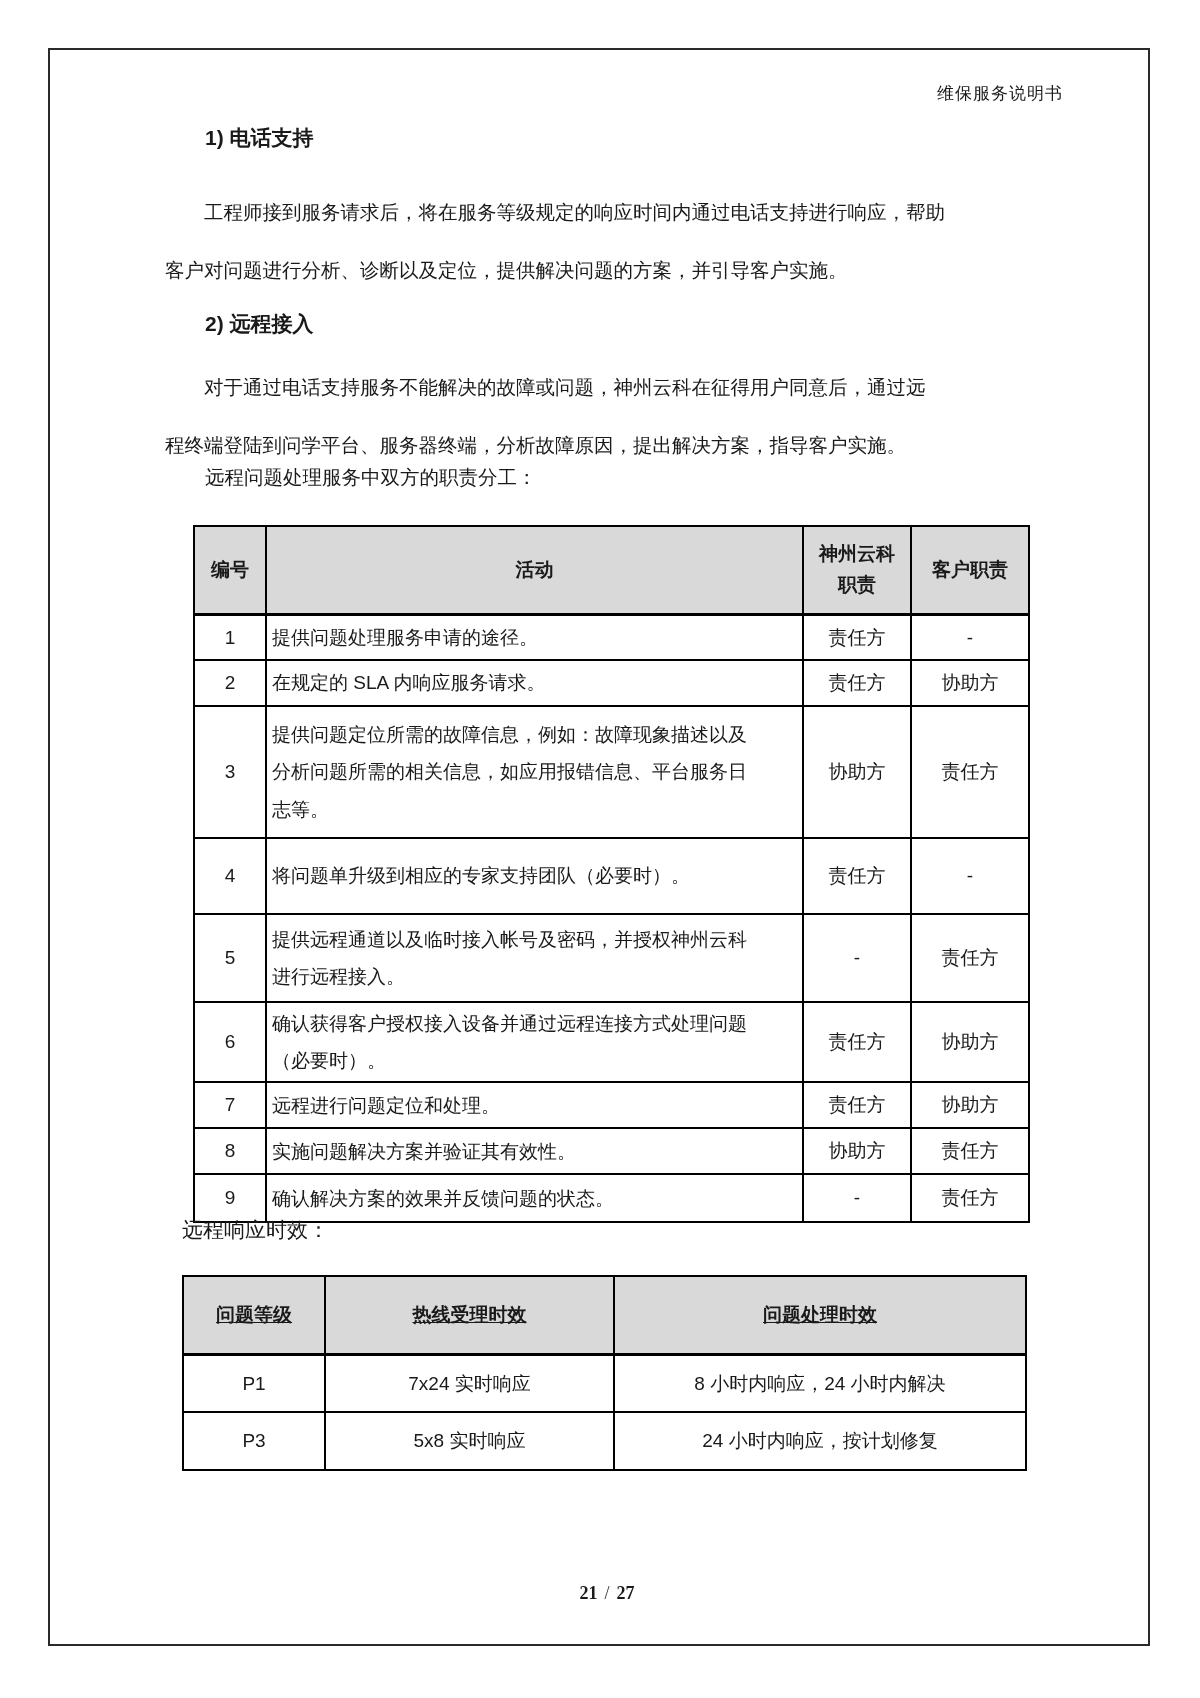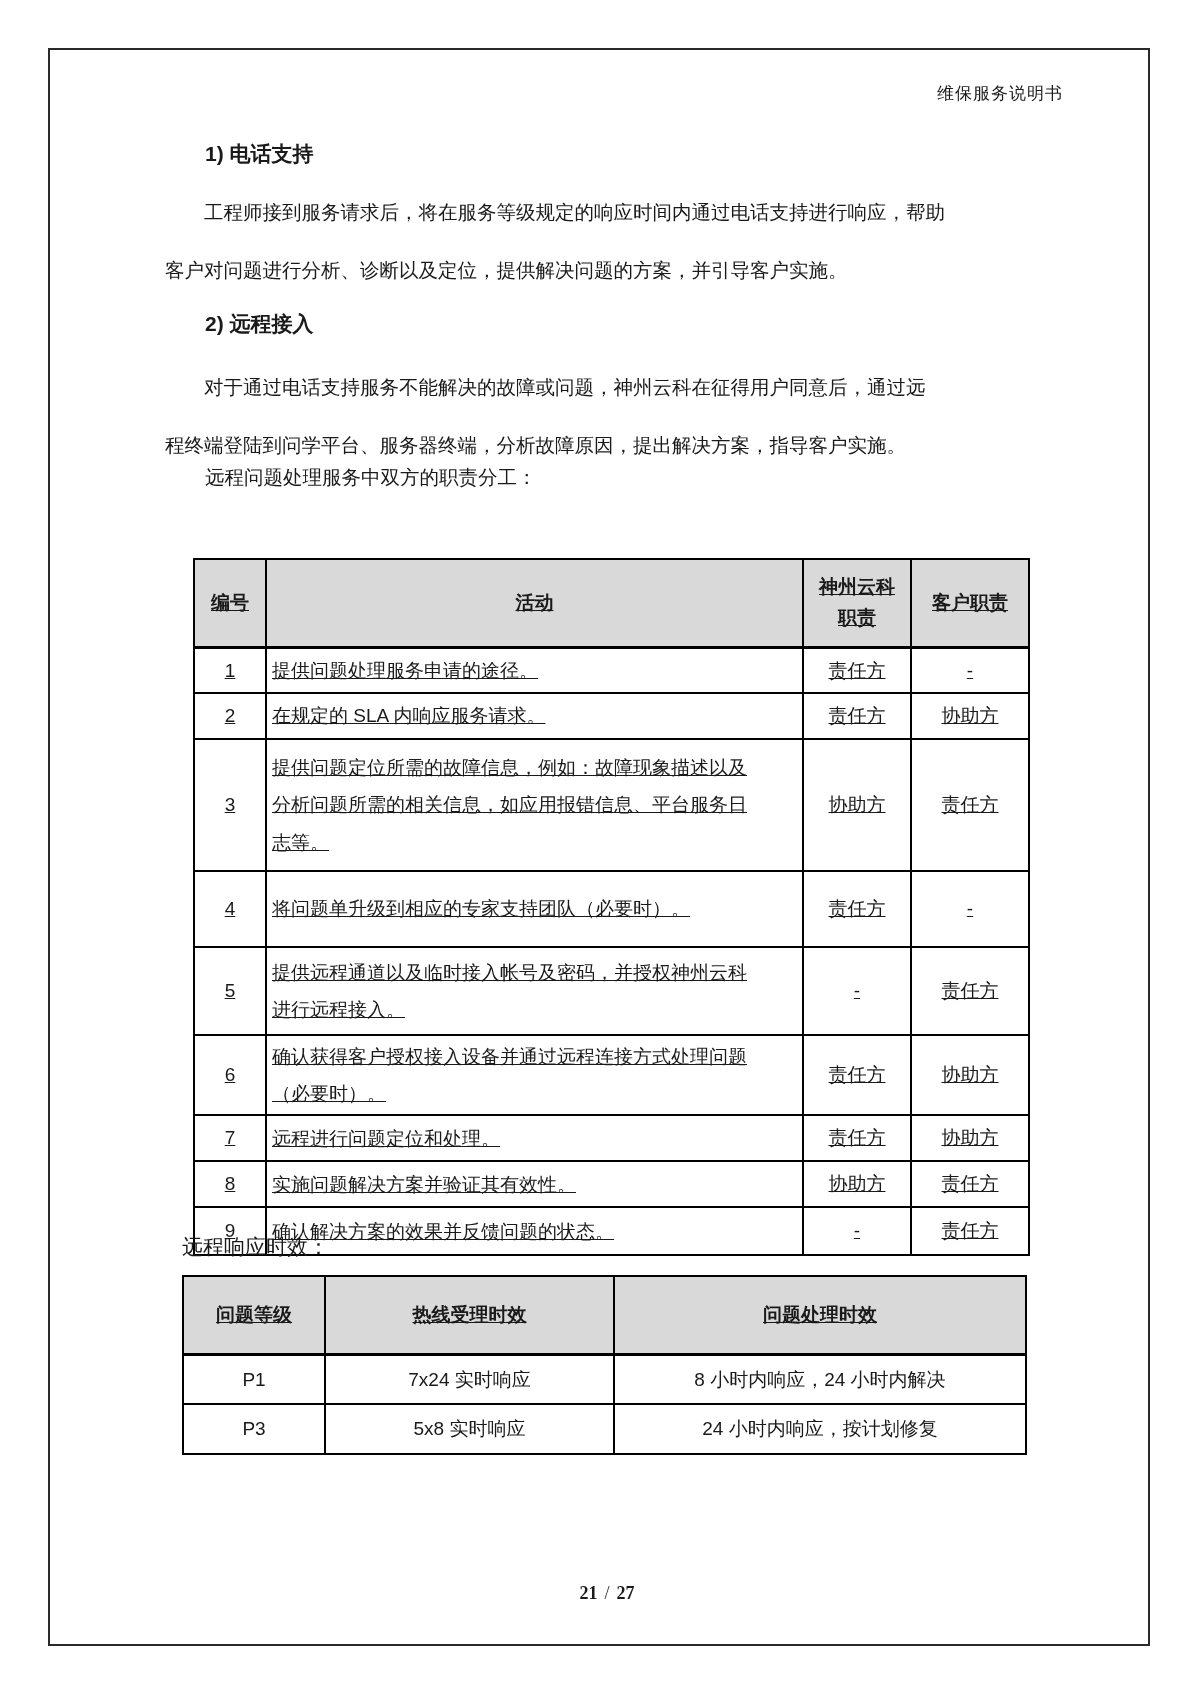--- a/index.html
+++ b/index.html
@@ -19,44 +19,43 @@
   }
   .doc-header {
     position: absolute; top: 82px; right: 137px;
     font-family: "Liberation Serif", "DejaVu Serif", serif;
     font-size: 17px; letter-spacing: 1px;
   }
   .sec-heading {
     position: absolute; left: 205px;
     font-size: 21px; font-weight: bold;
   }
-  #sec1 { top: 140px; }
+  #sec1 { top: 124px; }
   #sec2 { top: 310px; }
   .para {
     position: absolute; left: 165px; width: 882px;
     font-size: 19.5px; line-height: 58px;
     white-space: pre-line; text-indent: 2em;
   }
   #p1 { top: 183px; }
   #p2 { top: 358px; }
   .intro {
     position: absolute; left: 205px; top: 464px;
     font-size: 19.5px;
   }
   .label2 {
     position: absolute; left: 182px; top: 1216px;
     font-size: 21px;
-    margin-top: 17px;
   }
   table {
     position: absolute;
     border-collapse: collapse;
     table-layout: fixed;
   }
-  .t1 { left: 193px; top: 558px; width: 835px; text-decoration: underline; }
+  .t1 { left: 193px; top: 525px; width: 835px; }
   .t2 { left: 182px; top: 1275px; width: 843px; }
   th, td {
     border: 2px solid #000;
     font-size: 19px;
     vertical-align: middle;
     text-align: center;
     padding: 2px 6px;
     box-sizing: border-box;
     line-height: 1.75;
   }
@@ -73,21 +72,21 @@
     line-height: 1.95;
   }
   
   .t1 .hrow { height: 88px; }
   .t1 .r1 { height: 46px; } .t1 .r2 { height: 46px; }
   .t1 .r3 { height: 132px; } .t1 .r4 { height: 76px; }
   .t1 .r5 { height: 88px; } .t1 .r6 { height: 76px; }
   .t1 .r7 { height: 46px; } .t1 .r8 { height: 46px; }
   .t1 .r9 { height: 48px; }
   .t2 .hrow { height: 78px; text-decoration: underline; }
-  .t2 .drow { height: 50px; }
+  .t2 .drow { height: 58px; }
   .footer {
     position: absolute; top: 1583px; left: 0; width: 100%;
     text-align: center;
     font-family: "Liberation Serif", "DejaVu Serif", serif;
     font-size: 18px; font-weight: bold; margin-left: 7px;
   }
   .footer .sep { font-weight: normal; margin: 0 7px; color: #333; }
 </style>
 </head>
 <body>

